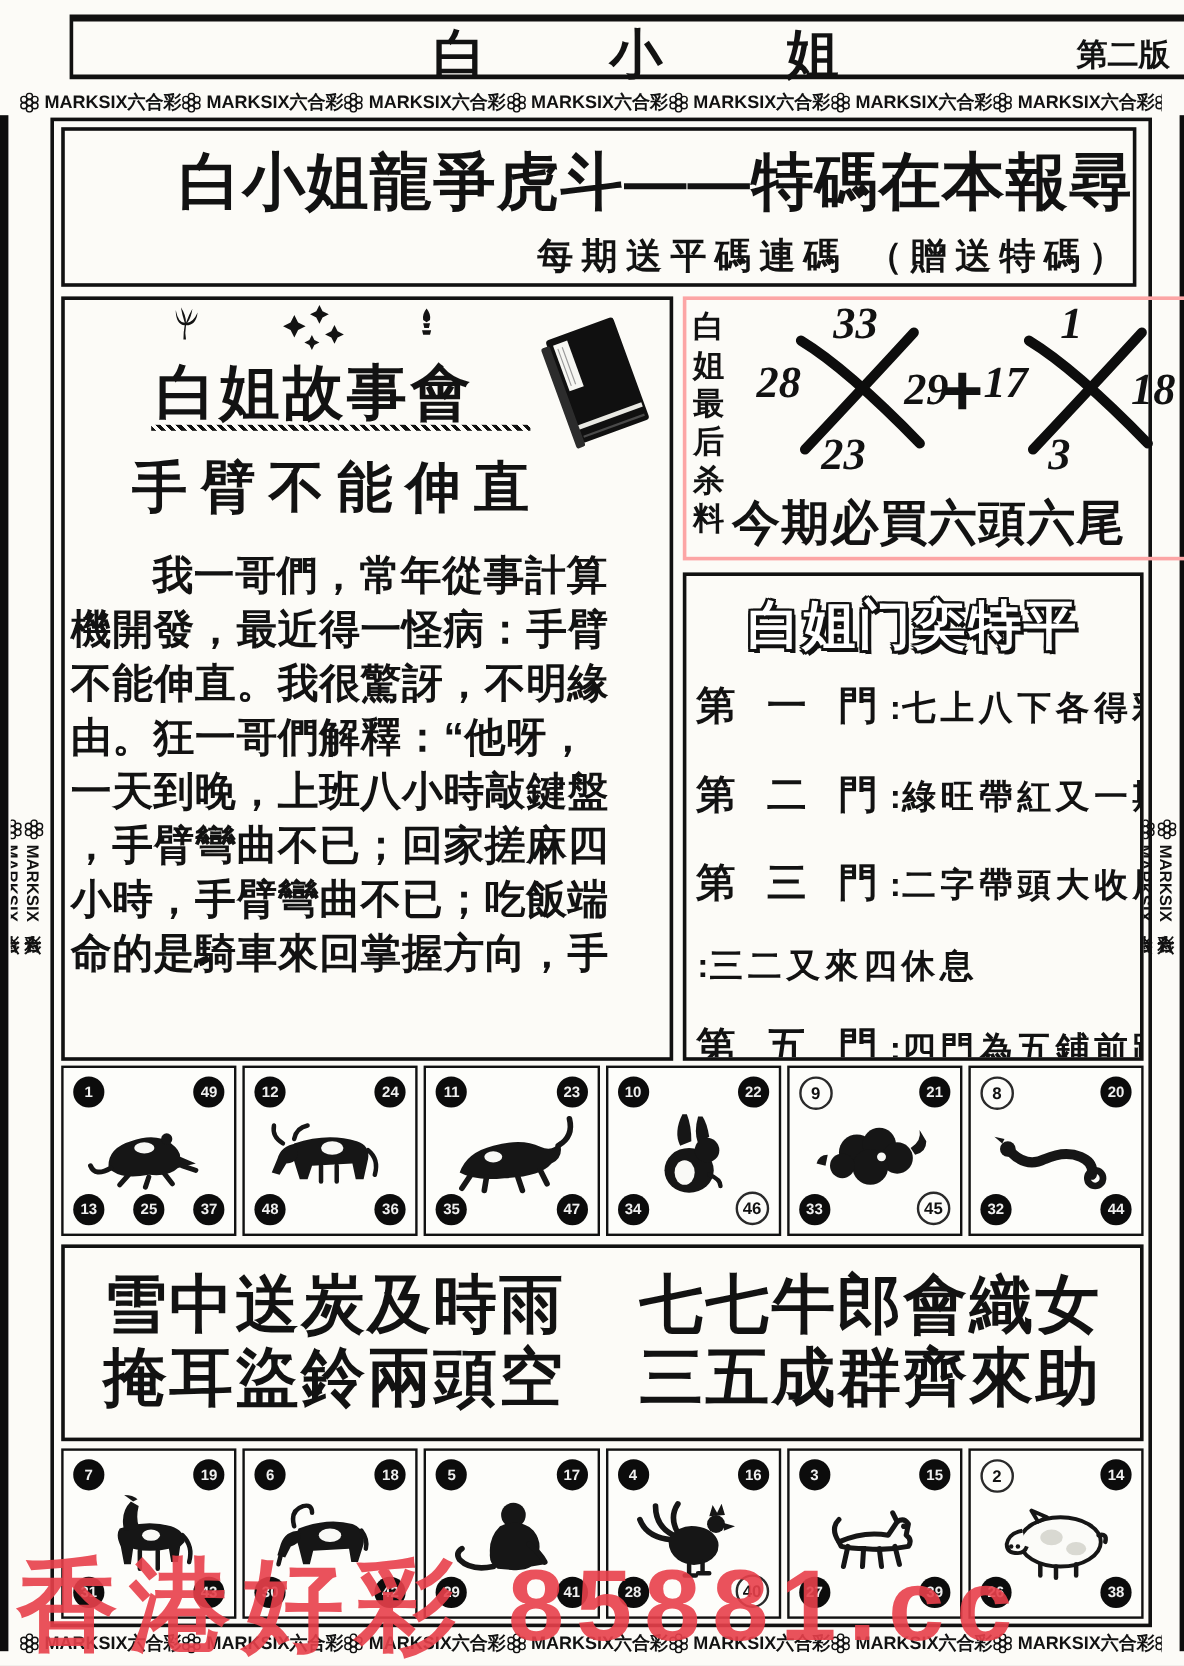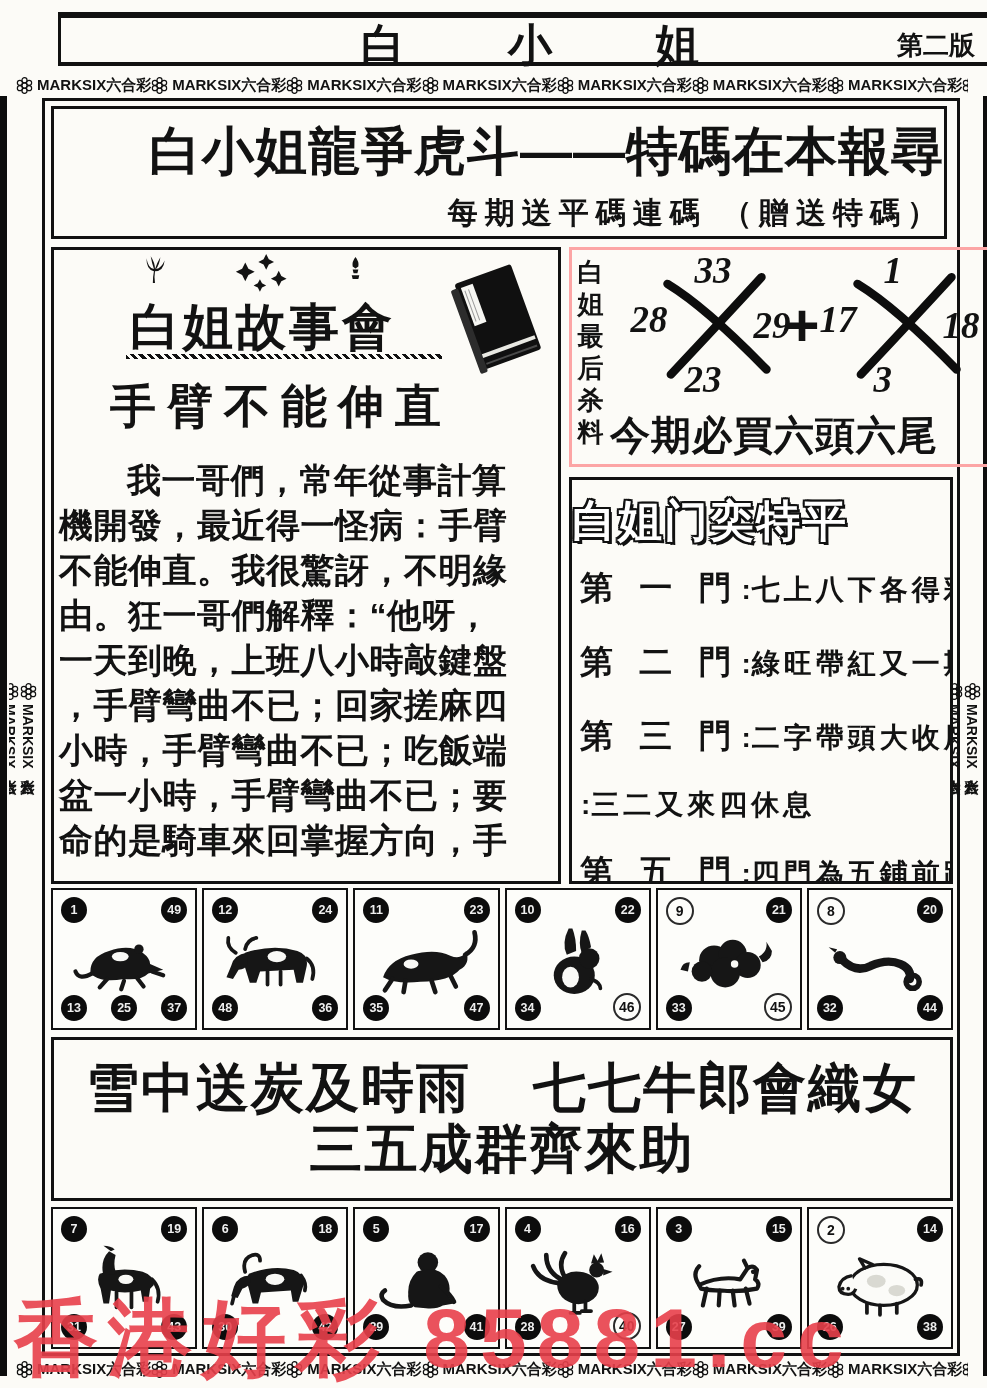--- a/index.html
+++ b/index.html
@@ -69,21 +69,21 @@
   .kn-left{left:-2px;top:48px;}
   .kn-right{right:-8px;top:54px;}
   .kn-bottom{left:52px;bottom:1px;}
   .kplus{font-size:60px;font-weight:900;line-height:1;margin:0 2px;flex:0 0 auto;}
   .kill-bottom{position:absolute;left:38px;top:158px;font-size:40px;font-weight:900;
                letter-spacing:1px;white-space:nowrap;}
 
   
   .gates-panel{position:absolute;left:524px;top:376px;width:384px;height:407px;border:3px solid #111;
                box-sizing:border-box;overflow:hidden;}
-  .gates-title{margin-top:12px;text-align:left;font-size:44px;font-weight:900;letter-spacing:2px;
+  .gates-title{margin-top:12px;text-align:center;font-size:44px;font-weight:900;letter-spacing:2px;
       color:#fff;white-space:nowrap;
       text-shadow:3px 3px 0 #111,-2px -2px 0 #111,2px -2px 0 #111,-2px 2px 0 #111,
                   2px 0 0 #111,-2px 0 0 #111,0 2px 0 #111,0 -2px 0 #111;}
   .gate-row{position:absolute;left:8px;white-space:nowrap;display:flex;align-items:baseline;}
   .gate-label{font-family:"Liberation Serif","DejaVu Serif",serif;font-size:33px;font-weight:700;letter-spacing:9px;}
   .gate-colon{font-size:28px;font-weight:900;margin:0 1px;}
   .gate-text{font-family:"Liberation Serif","DejaVu Serif",serif;font-size:28px;font-weight:600;letter-spacing:4px;}
 
   
   .zrow{position:absolute;left:6px;width:902px;height:142px;display:flex;gap:5px;}
@@ -495,21 +495,20 @@
       <div class="logo-underline"></div>
       <div class="story-title">手臂不能伸直</div>
       <div class="story-body">
           <div class="story-line first">我一哥們，常年從事計算</div>
           <div class="story-line">機開發，最近得一怪病：手臂</div>
           <div class="story-line">不能伸直。我很驚訝，不明緣</div>
           <div class="story-line">由。狂一哥們解釋：“他呀，</div>
           <div class="story-line">一天到晚，上班八小時敲鍵盤</div>
           <div class="story-line">，手臂彎曲不已；回家搓麻四</div>
           <div class="story-line">小時，手臂彎曲不已；吃飯端</div>
-          <div class="story-line">盆一小時，手臂彎曲不已；要</div>
           <div class="story-line">命的是騎車來回掌握方向，手</div>
         </div>
     </div>
 
     <div class="kill-panel">
       <div class="kill-side">白姐最后杀料</div>
       <div class="kill-groups">
           <div class="kill-group">
             <svg class="kx" viewBox="0 0 150 150">
               <g stroke="#0d0d0d" stroke-width="10" fill="none" stroke-linecap="round">
@@ -679,20 +678,21 @@
           <span class="badge p-br">44</span>
         </div>
       </div>
 
     <div class="verse-box">
         <div class="verse-row">
           <span>雪中送炭及時雨</span>
           <span>七七牛郎會織女</span>
         </div>
         <div class="verse-row">
+          <span>掩耳盜鈴兩頭空</span>
           <span>三五成群齊來助</span>
         </div>
       </div>
 
     <div class="zrow zrow2">
         <div class="zcell">
           <span class="zanimal"><svg viewBox="0 0 120 84">
               <g fill="#161616">
                 <path d="M34 34 Q58 26 80 32 Q92 36 92 46 L88 50 L86 64 L80 64 L78 52 Q60 56 46 52 L44 66 L38 66 L35 50 Q30 40 34 34 Z"></path>
                 <path d="M38 36 Q34 20 44 10 L51 14 Q48 26 52 34 Z"></path>

